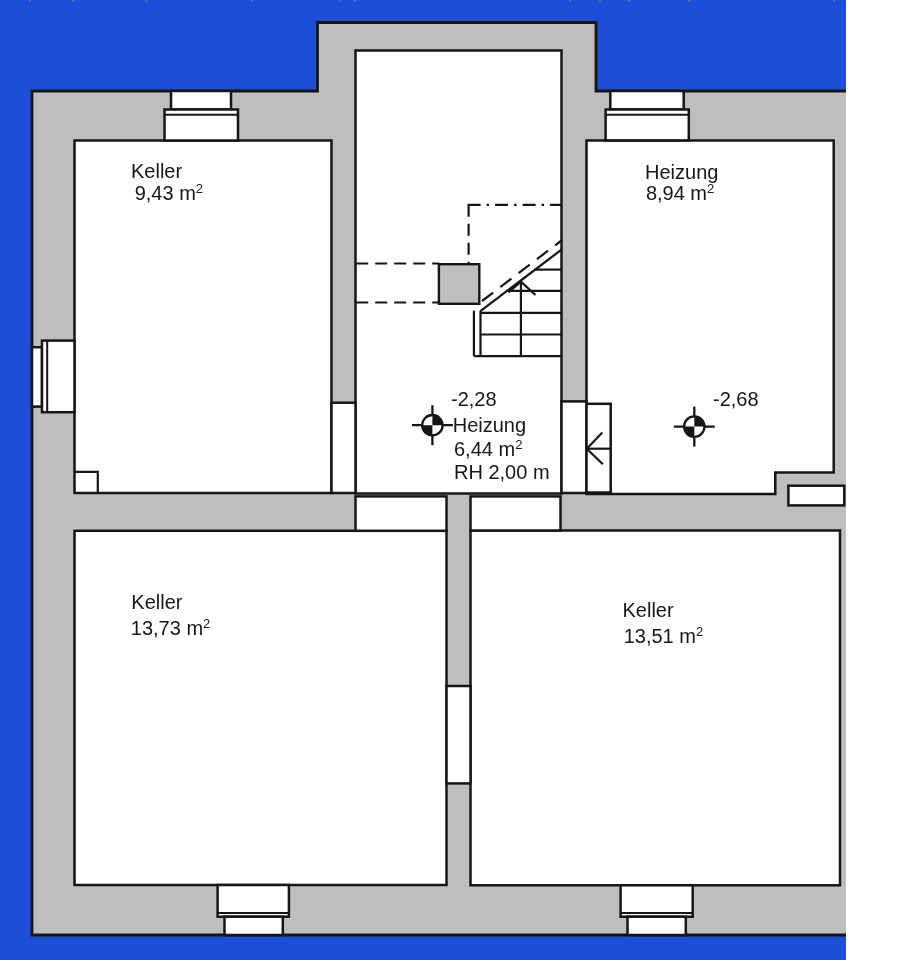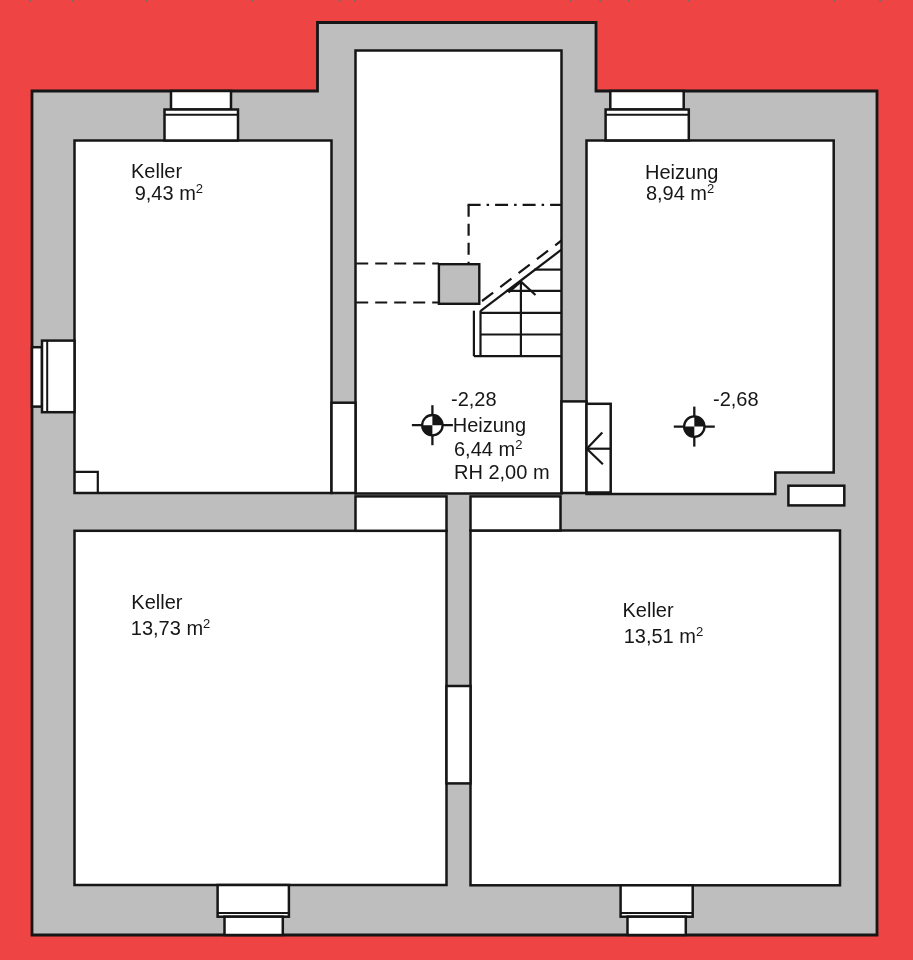--- a/index.html
+++ b/index.html
@@ -1,16 +1,16 @@
 <!DOCTYPE html>
 <html><head>
 <meta charset="utf-8">
 <style>
 html,body{margin:0;padding:0;background:#fff;}
-#page{position:relative;width:913px;height:960px;background:#ef4444;overflow:hidden;}
+#page{position:relative;width:846px;height:960px;background:#1d4ed8;overflow:hidden;}
 svg{position:absolute;left:0;top:0;}
 text{font-family:"Liberation Sans",sans-serif;fill:#161616;}
 </style>
 </head>
 <body>
 <div id="page">
 <svg width="913" height="960" viewBox="0 0 913 960">
 
 <path d="M 32,91 H 317.5 V 22.5 H 596 V 91 H 877 V 935 H 32 Z" fill="#bebebe" stroke="#161616" stroke-width="2.8"></path>
 

